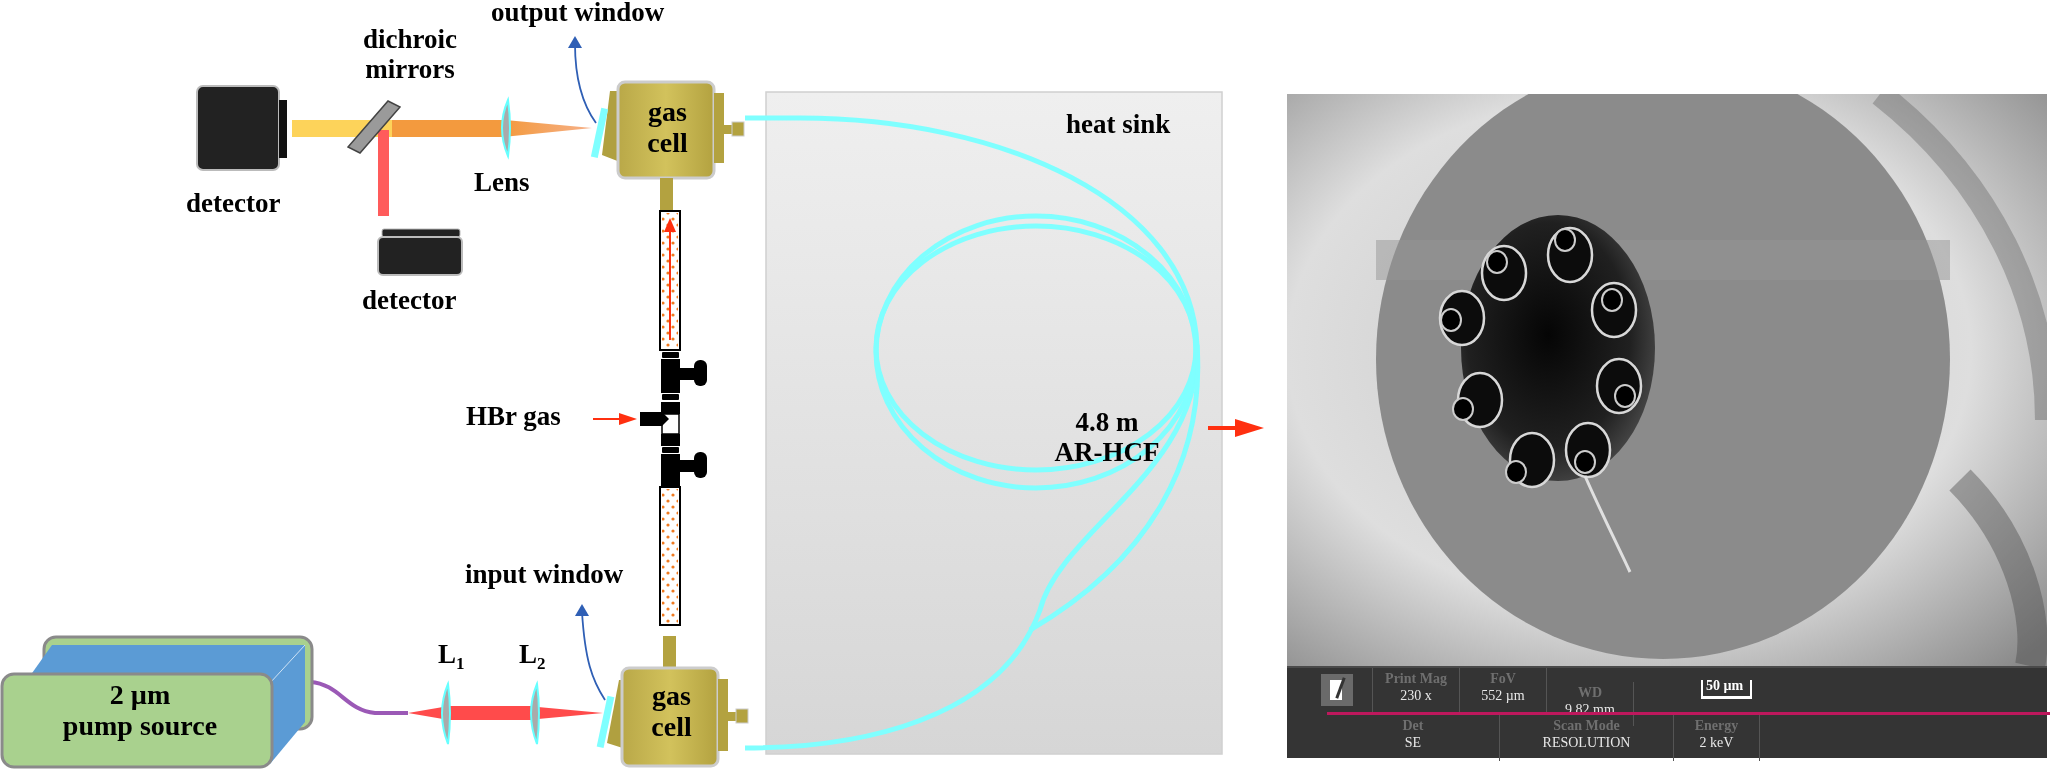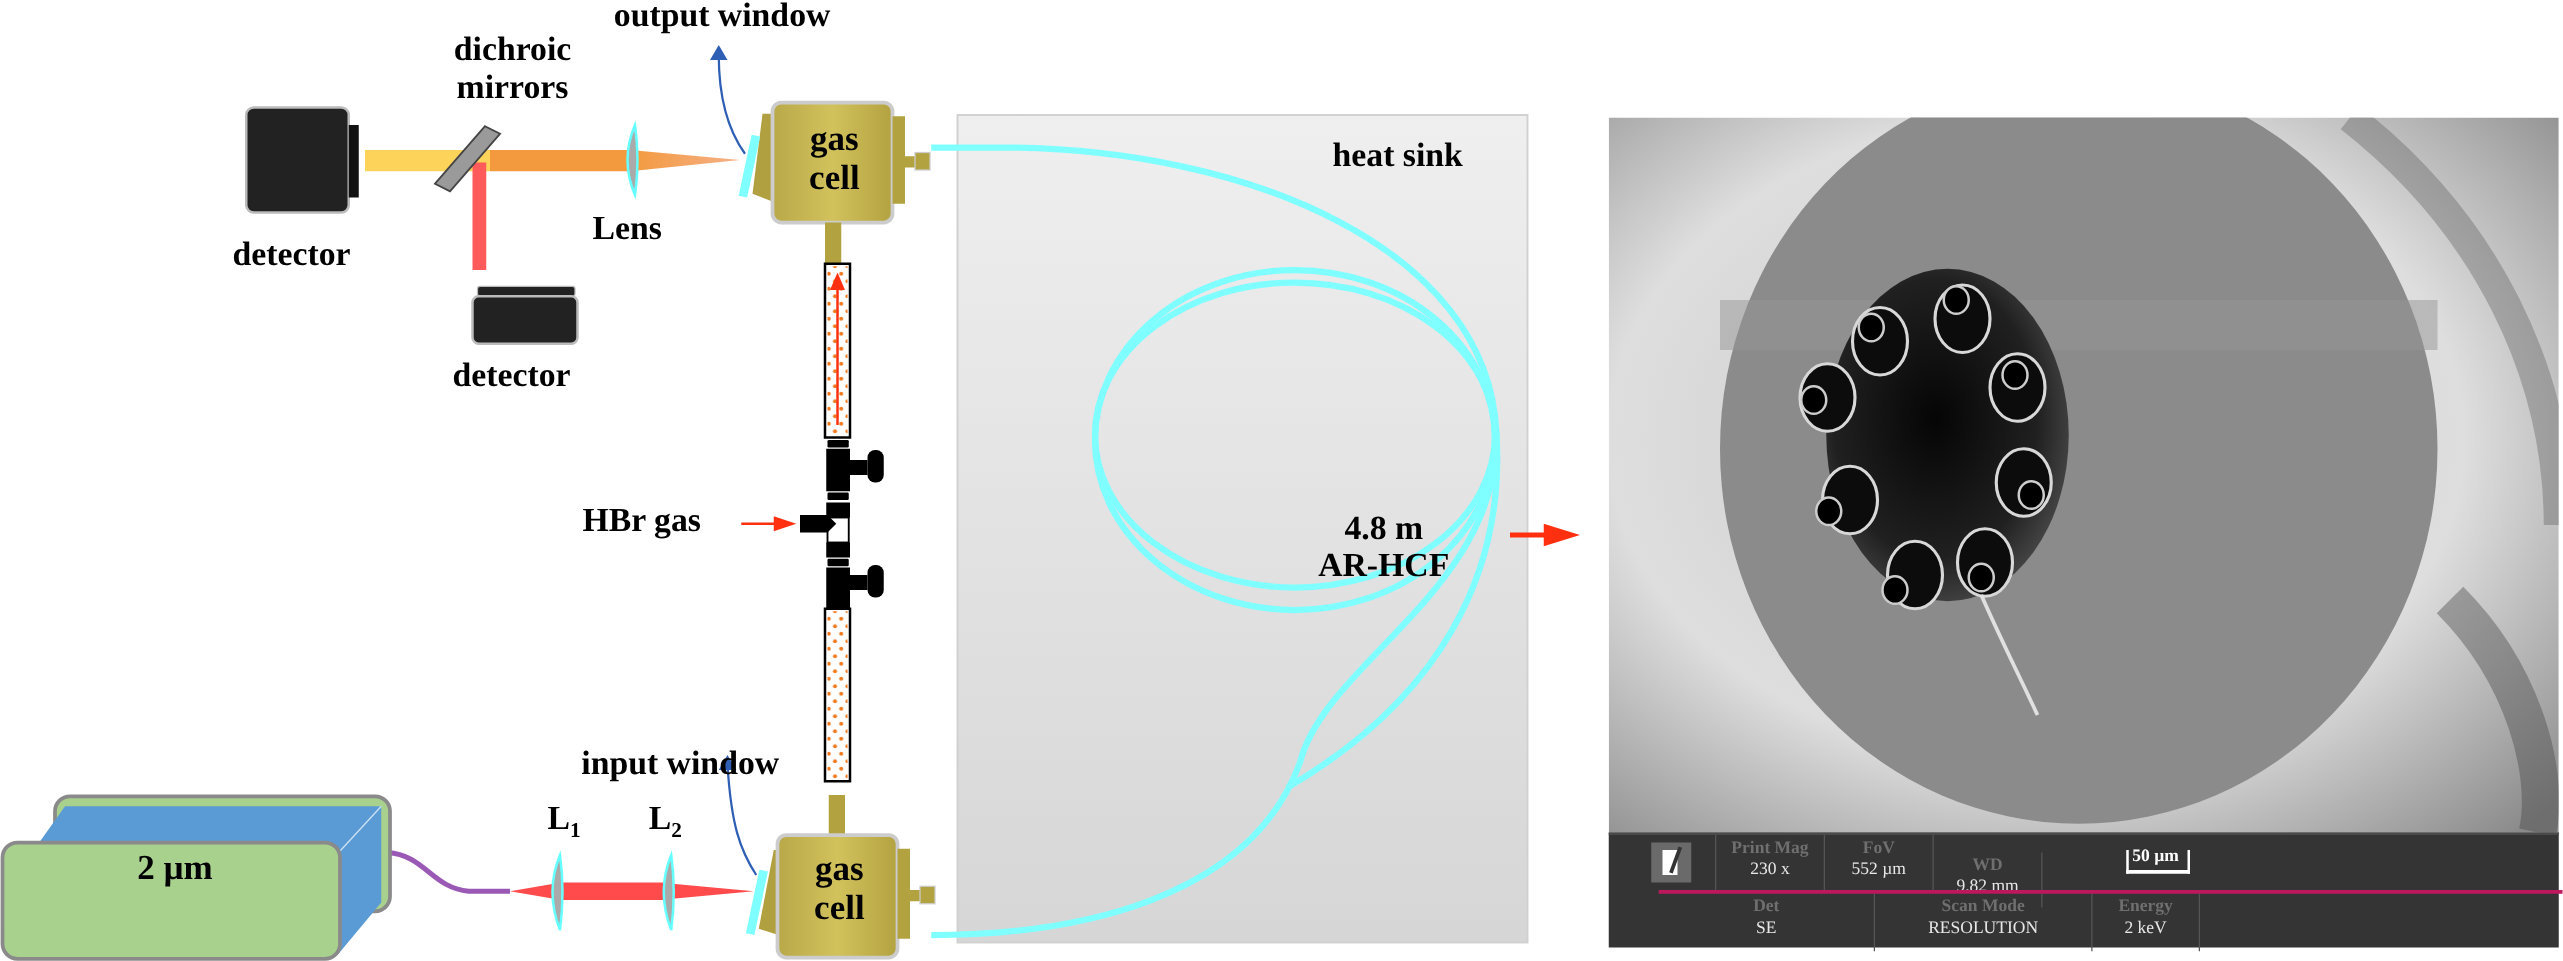--- a/index.html
+++ b/index.html
@@ -205,31 +205,32 @@
   <div>gas</div>
   <div>cell</div>
 </div>
 
 <div class="lbl" style="left:1066px;top:110px;">heat sink</div>
 <div class="lbl ctr" style="left:1042px;top:408px;width:130px;">
   <div>4.8 m</div>
   <div>AR-HCF</div>
 </div>
 <div class="lbl" style="left:466px;top:402px;">HBr gas</div>
-<div class="lbl" style="left:465px;top:560px;margin-top:36px;">input window</div>
+<div class="lbl" style="left:465px;top:560px;">input window</div>
 
 <div class="lbl" style="left:438px;top:640px;">
   <span>L</span><sub style="font-size:17px;">1</sub>
 </div>
 <div class="lbl" style="left:519px;top:640px;">
   <span>L</span><sub style="font-size:17px;">2</sub>
 </div>
 
 <div class="lbl ctr" style="left:20px;top:680px;width:240px;font-size:28px;">
   <div>2 µm</div>
+  <div>pump source</div>
 </div>
 
 <div class="sem-bar">
   <div class="sem-cell" style="left:0;top:0;width:86px;height:44px;">
     <div style="position:absolute;left:34px;top:6px;width:32px;height:32px;background:#6a6a6a;">
       <div style="position:absolute;left:9px;top:6px;width:12px;height:20px;background:#fff;"></div>
       <div style="position:absolute;left:18px;top:3px;width:3px;height:22px;background:#333;transform:rotate(20deg);"></div>
     </div>
   </div>
   <div class="sem-cell" style="left:86px;top:0;width:87px;height:44px;">

